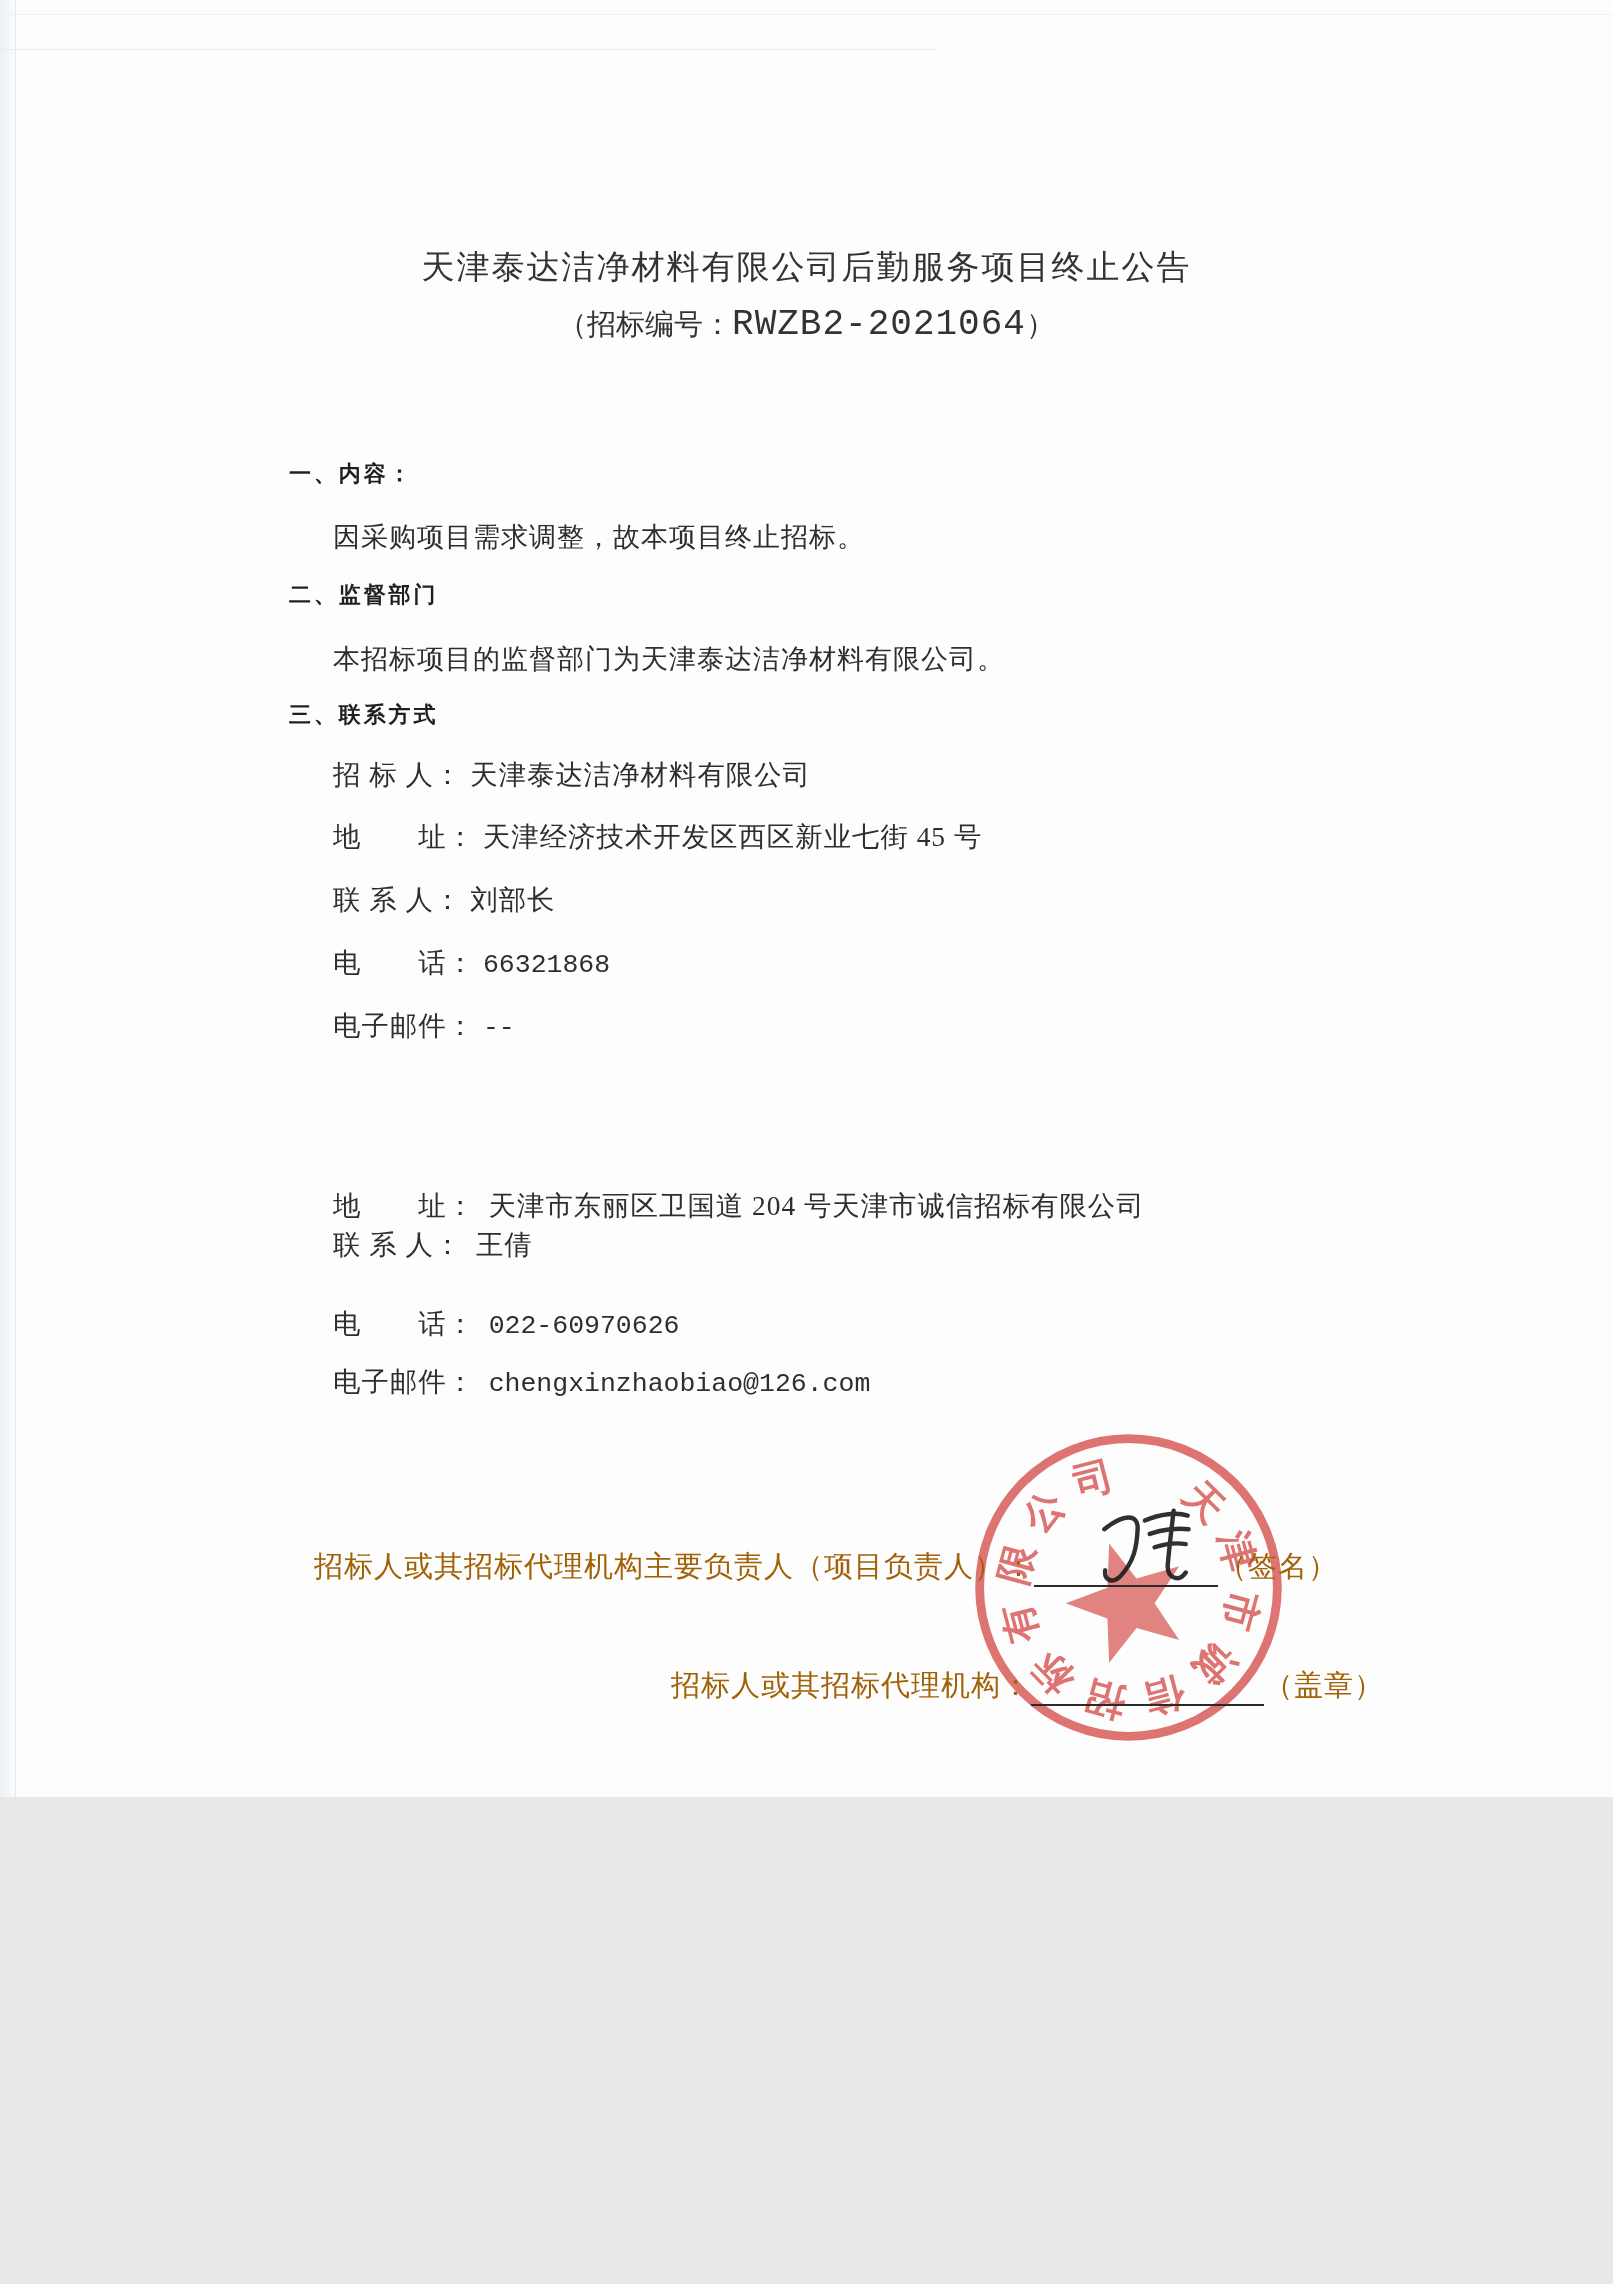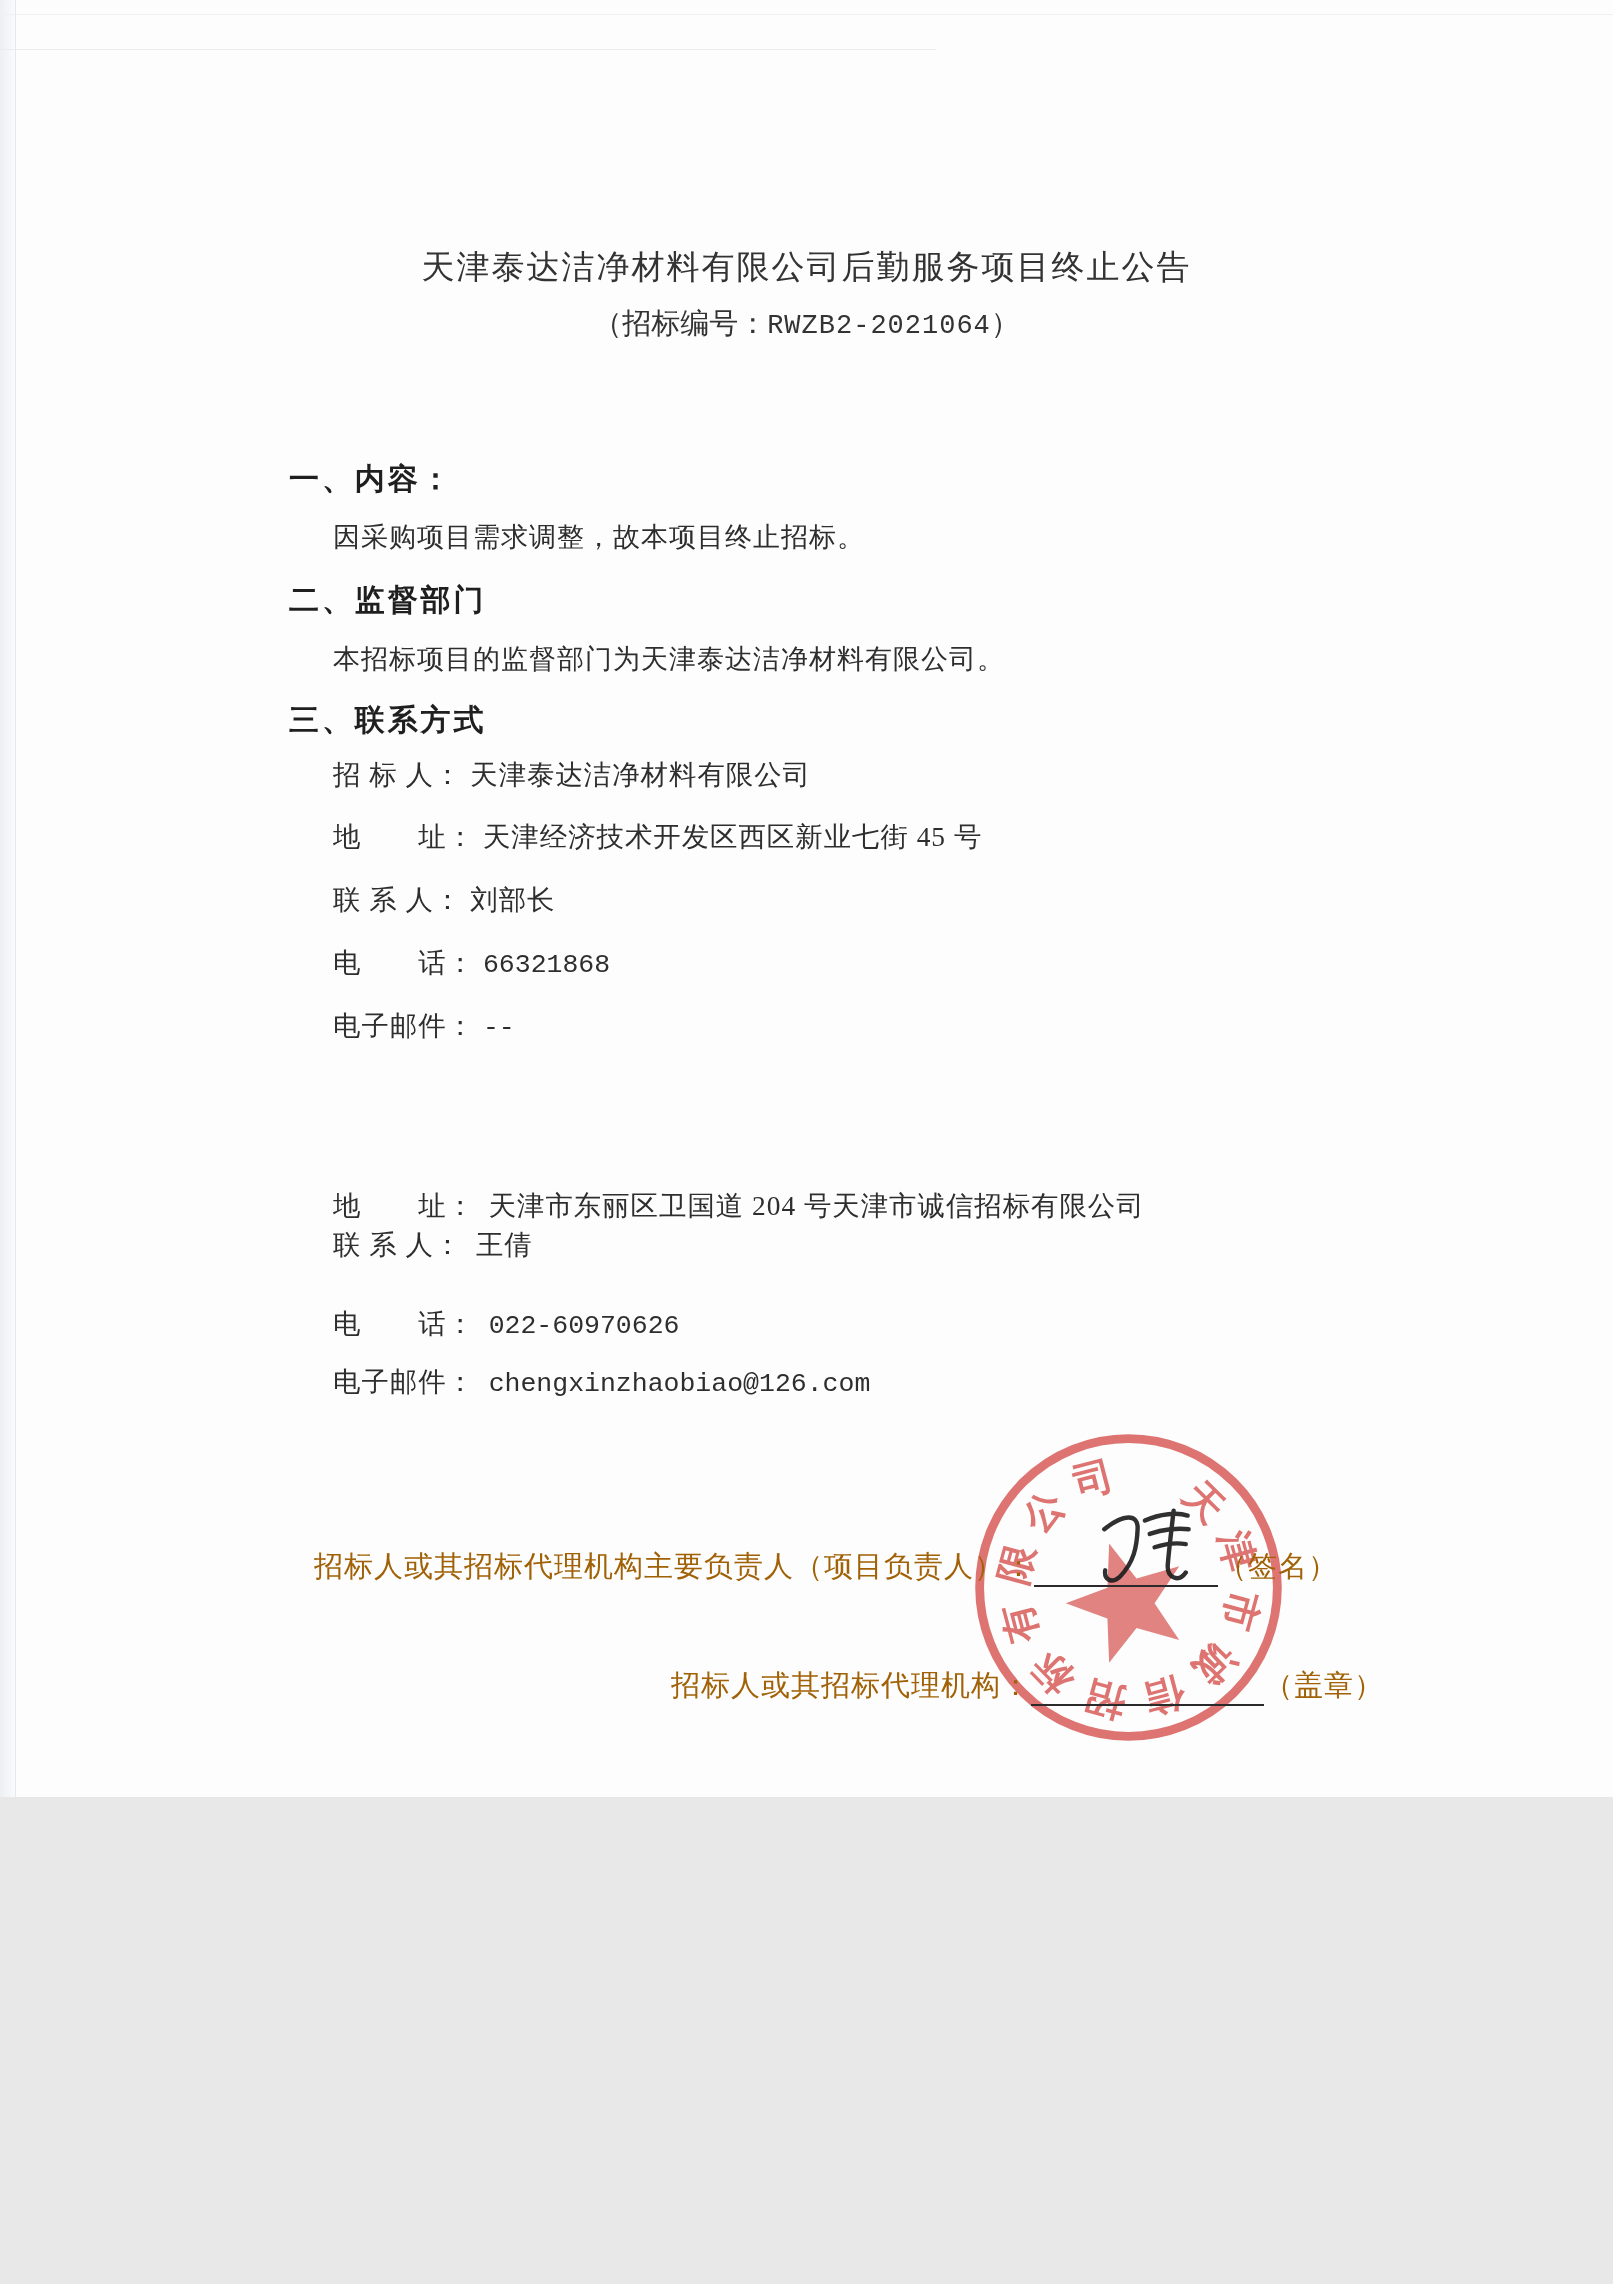--- a/index.html
+++ b/index.html
@@ -12,23 +12,23 @@
   .edge-left{position:absolute;left:0;top:0;bottom:0;width:14.7px;
     background:linear-gradient(90deg,#edf0f2,#f9fbfc);border-right:1px solid #e3e8eb;}
   .edge-top{position:absolute;left:0;top:13.7px;right:0;height:1px;background:#eef1f3;}
   .scan-line{position:absolute;left:0;top:49px;width:58%;height:1px;background:#e9edf0;}
 
   .title{position:absolute;top:245px;left:0;width:100%;text-align:center;
     font-size:33px;letter-spacing:2px;color:#333;}
   .subtitle{position:absolute;top:304px;left:0;width:100%;text-align:center;
     font-size:29px;color:#333;}
   .mono{font-family:"Liberation Mono","DejaVu Sans Mono",monospace;}
-  .subtitle .mono{font-size:27px;letter-spacing:1px;}
+  .subtitle .mono{font-size:36px;letter-spacing:1px;}
 
-  .heading{position:absolute;left:289px;font-size:30px;font-weight:700;
+  .heading{position:absolute;left:289px;font-size:22px;font-weight:700;
     font-family:"Liberation Sans","DejaVu Sans",sans-serif;color:#1f1f1f;letter-spacing:2.9px;}
   .body-text{position:absolute;left:333px;font-size:27px;letter-spacing:1px;}
 
   .crow{position:absolute;left:333px;font-size:27.4px;white-space:pre;}
   .crow .label{letter-spacing:1px;margin-top:6px;}
   .crow .value{letter-spacing:1px;margin-left:8px;}
   .crow.gap .value{margin-left:13.7px;}
   .crow .value-mono{font-family:"Liberation Mono","DejaVu Sans Mono",monospace;font-size:26.5px;letter-spacing:0;}
 
   .sigline{position:absolute;font-size:29px;color:#a16207;white-space:pre;z-index:2;letter-spacing:1px;}

